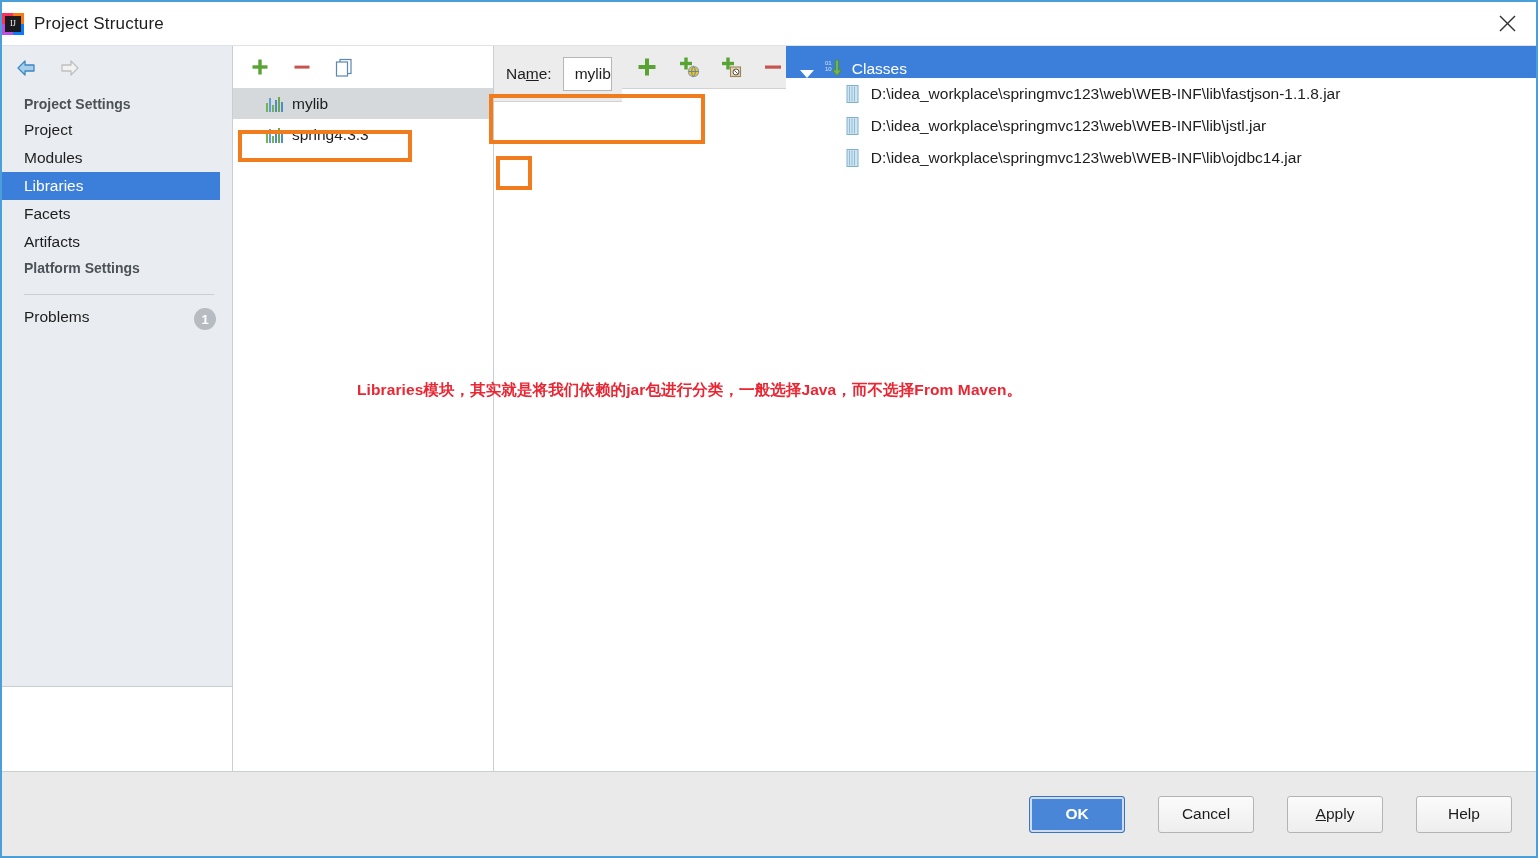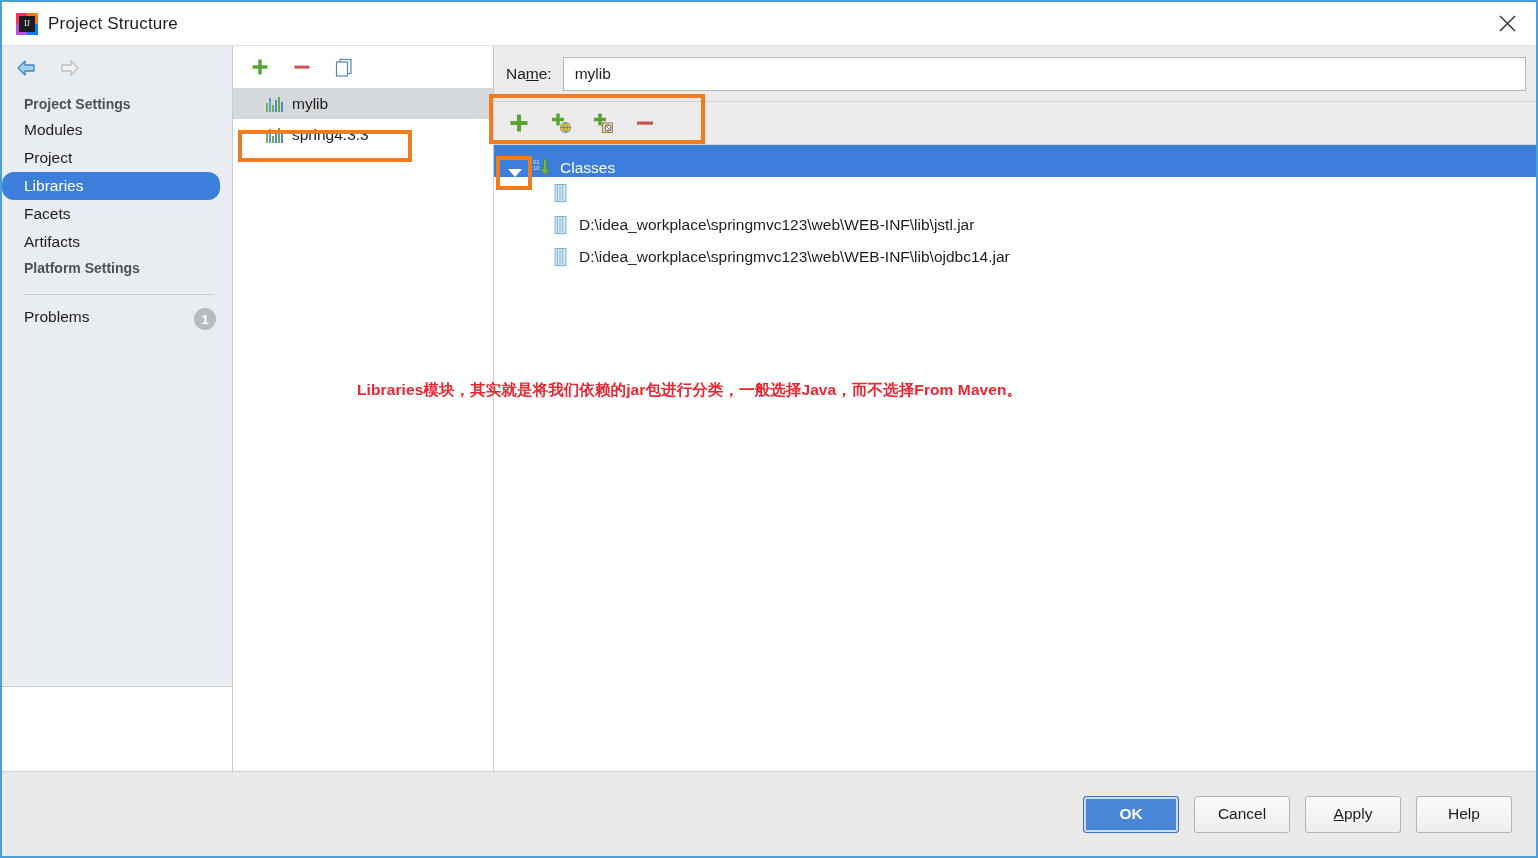--- a/index.html
+++ b/index.html
@@ -22,21 +22,21 @@
 
   
   .titlebar{
     height:43px;flex:0 0 43px;
     background:#ffffff;
     display:flex;align-items:center;
     border-bottom:1px solid #dfe3e6;
     position:relative;
   }
   .app-icon{
-    width:22px;height:22px;margin-left:14px;margin-right:10px;
+    width:22px;height:22px;margin-right:10px;
     position:relative;flex:0 0 22px;
   }
   .app-icon .q1,.app-icon .q2,.app-icon .q3,.app-icon .q4{position:absolute;width:11px;height:11px;}
   .app-icon .q1{left:0;top:0;background:#fe315d;}
   .app-icon .q2{right:0;top:0;background:#f97a12;}
   .app-icon .q3{left:0;bottom:0;background:#bd4fe0;}
   .app-icon .q4{right:0;bottom:0;background:#087cfa;}
   .app-icon .inner{
     position:absolute;left:3px;top:3px;width:16px;height:16px;
     background:#1b1b1f;color:#fff;font-size:8px;line-height:16px;text-align:center;
@@ -72,21 +72,20 @@
   .group-title{
     font-weight:bold;font-size:14px;color:#4c5257;
     padding:4px 0 4px 22px;
   }
   .nav-item{
     padding:3px 0 3px 22px;font-size:15.5px;color:#1d1d1d;line-height:22px;
   }
   .nav-item.selected{
     background:#3c7fdb;color:#ffffff;
     margin-right:12px;
-    border-radius:12px;
   }
   .sep{
     height:1px;background:#c9ced4;margin:14px 18px 10px 22px;
   }
   .problems-row{
     display:flex;padding:3px 0 3px 22px;font-size:15.5px;gap:24px;
   }
   .problems-row .lbl{flex:1 1 auto;}
   .badge{
     width:22px;height:22px;border-radius:50%;
@@ -122,21 +121,21 @@
   }
   .libicon i{display:block;width:2px;background:#5a9e3f;}
   .libicon i:nth-child(1){height:9px;background:#74b44d;}
   .libicon i:nth-child(2){height:14px;background:#5e9fd6;}
   .libicon i:nth-child(3){height:7px;background:#74b44d;}
   .libicon i:nth-child(4){height:12px;background:#4f8cc9;}
   .libicon i:nth-child(5){height:15px;background:#6aab46;}
   .libicon i:nth-child(6){height:10px;background:#4f8cc9;}
 
   
-  .rightpanel{flex:1 1 auto;background:#ffffff;display:flex;flex-direction:column;min-width:0;position:relative;}
+  .rightpanel{flex:1 1 auto;background:#ffffff;display:flex;flex-direction:row;min-width:0;position:relative;}
   .name-row{
     height:55px;flex:0 0 55px;display:flex;align-items:center;
     background:#ececec;padding-left:12px;padding-right:10px;
     border-bottom:1px solid #d2d2d2;
   }
   .name-label{font-size:15.5px;margin-right:11px;color:#1d1d1d;}
   .name-label u{text-decoration:underline;}
   .name-input{
     flex:1 1 auto;height:34px;background:#ffffff;border:1px solid #b6b6b6;
     display:flex;align-items:center;padding-left:11px;font-size:15.5px;color:#1d1d1d;
@@ -178,21 +177,21 @@
   .footer{
     height:84px;flex:0 0 84px;background:#eaeaea;
     border-top:1px solid #c9ced4;
     display:flex;align-items:center;justify-content:flex-end;
     padding-right:24px;gap:15px;
   }
   .btn{
     min-width:96px;height:37px;border:1px solid #b4b4b4;border-radius:3px;
     background:linear-gradient(#fbfbfb,#eeeeee);
     display:flex;align-items:center;justify-content:center;
-    font-size:15.5px;color:#1d1d1d;box-sizing:border-box;
+    font-size:15.5px;color:#1d1d1d;box-sizing:border-box;margin-left:18px;
   }
   .btn.primary{
     background:#4a86d8;border:1px solid #3d74bf;color:#ffffff;font-weight:bold;
     box-shadow:0 0 0 2px #cddcf2 inset;
   }
   .btn u{text-decoration:underline;}
 </style>
 </head>
 <body>
 
@@ -228,22 +227,22 @@
         <div class="arrow">
           <svg width="24" height="20" viewBox="0 0 24 20">
             <path d="M14 3 L21 10 L14 17 L14 13 L5 13 L5 7 L14 7 Z" fill="#f2f2f2" stroke="#bfbfbf" stroke-width="1.3" stroke-linejoin="round"></path>
           </svg>
         </div>
       </div>
 
       <div class="sidebar-list">
 
         <div class="group-title">Project Settings</div>
+        <div class="nav-item">Project</div>
         <div class="nav-item">Modules</div>
-        <div class="nav-item">Project</div>
         <div class="nav-item selected">Libraries</div>
         <div class="nav-item">Facets</div>
         <div class="nav-item">Artifacts</div>
 
         <div class="group-title">Platform Settings</div>
 
         <div class="sep"></div>
 
         <div class="problems-row">
           <div class="lbl">Problems</div>
@@ -355,20 +354,21 @@
 
         <div class="tree-row jar-row">
           <span class="jar-icon">
             <svg width="13" height="18" viewBox="0 0 13 18">
               <rect x="1" y="0.5" width="11" height="17" fill="#cfe6f2" stroke="#7fb2cc" stroke-width="1"></rect>
               <line x1="3.5" y1="1.5" x2="3.5" y2="16.5" stroke="#8fbcd4" stroke-width="1"></line>
               <line x1="6" y1="1.5" x2="6" y2="16.5" stroke="#8fbcd4" stroke-width="1"></line>
               <line x1="8.5" y1="1.5" x2="8.5" y2="16.5" stroke="#8fbcd4" stroke-width="1"></line>
             </svg>
           </span>
+          <span>D:\idea_workplace\springmvc123\web\WEB-INF\lib\fastjson-1.1.8.jar</span>
         </div>
 
         <div class="tree-row jar-row">
           <span class="jar-icon">
             <svg width="13" height="18" viewBox="0 0 13 18">
               <rect x="1" y="0.5" width="11" height="17" fill="#cfe6f2" stroke="#7fb2cc" stroke-width="1"></rect>
               <line x1="3.5" y1="1.5" x2="3.5" y2="16.5" stroke="#8fbcd4" stroke-width="1"></line>
               <line x1="6" y1="1.5" x2="6" y2="16.5" stroke="#8fbcd4" stroke-width="1"></line>
               <line x1="8.5" y1="1.5" x2="8.5" y2="16.5" stroke="#8fbcd4" stroke-width="1"></line>
             </svg>

